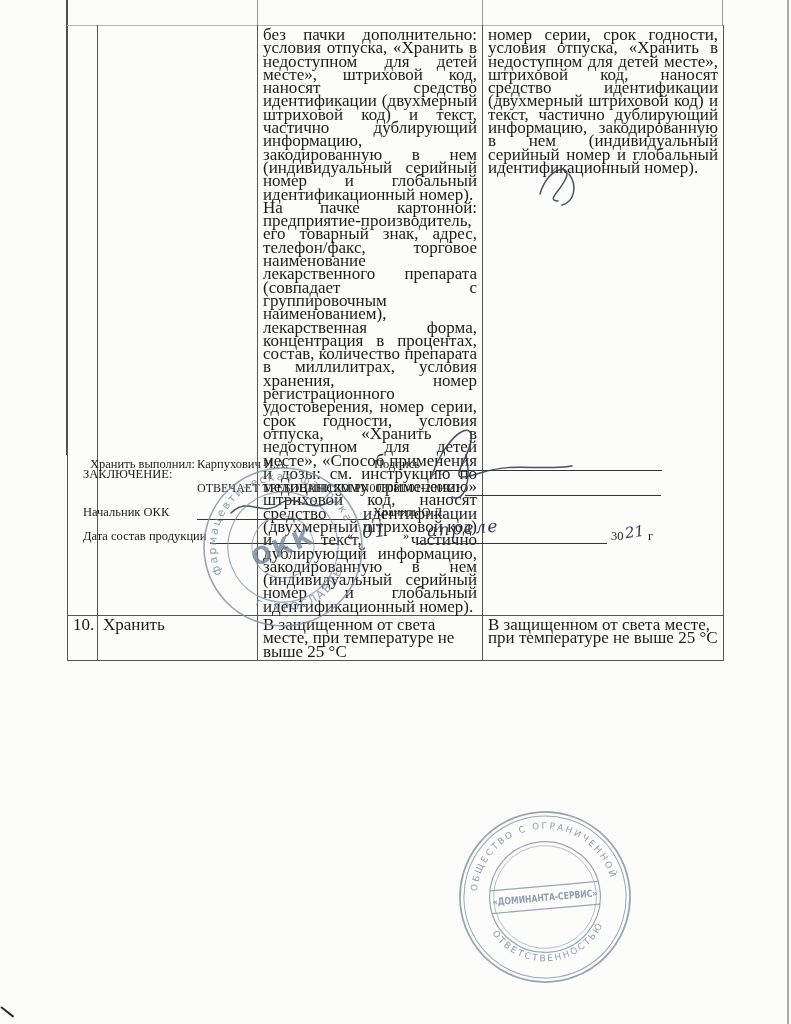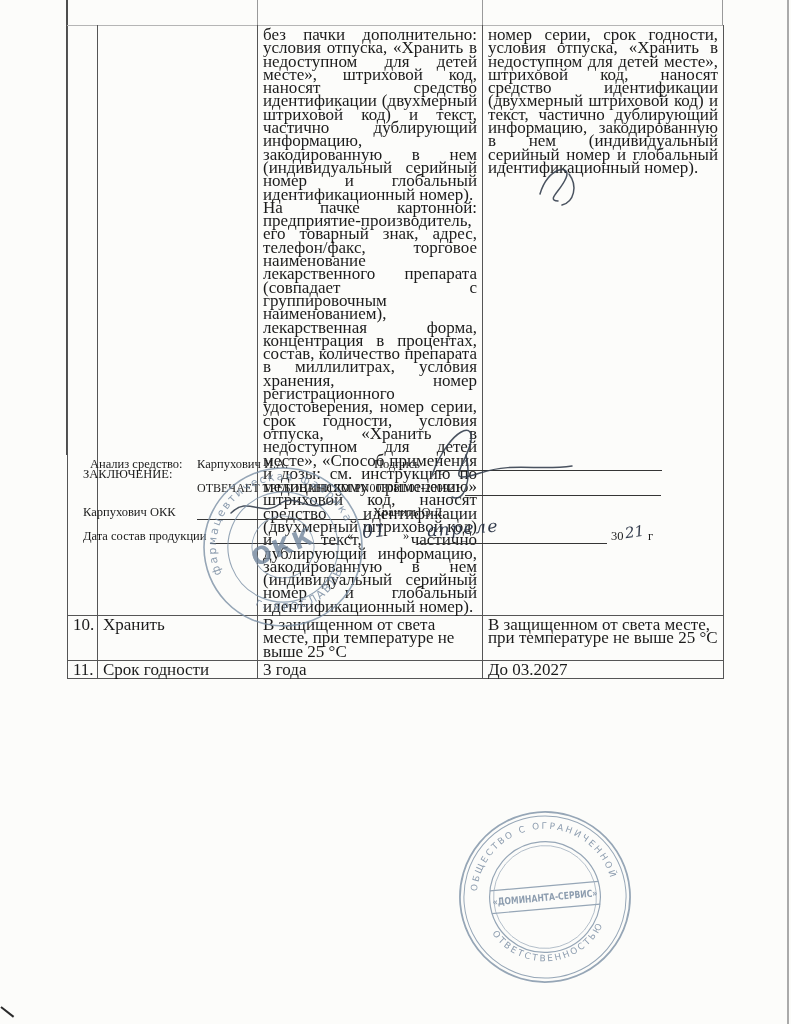--- a/index.html
+++ b/index.html
@@ -89,39 +89,33 @@
       <td>
         <p>номер серии, срок годности, условия отпуска, «Хранить в недоступном для детей месте», штриховой код, наносят средство идентификации (двухмерный штриховой код) и текст, частично дублирующий информацию, закодированную в нем (индивидуальный серийный номер и глобальный идентификационный номер).</p>
       </td>
     </tr>
     <tr class="r-10">
       <td class="num-cell">10.</td>
       <td>Хранить</td>
       <td>В защищенном от света месте, при температуре не выше 25 °С</td>
       <td>В защищенном от света месте, при температуре не выше 25 °С</td>
     </tr>
-    <tr class="r-11">
-      <td class="num-cell">11.</td>
-      <td>Срок годности</td>
-      <td>3 года</td>
-      <td>До 03.2027</td>
-    </tr>
   </tbody>
     </table>
 
-  <span class="ft" style="left:90px; top:457px;">Анализ средство:</span>
+  <span class="ft" style="left:90px; top:457px;">Хранить выполнил:</span>
   <span class="ft" style="left:197px; top:457px;">Карпухович И.А.</span>
   <span class="ft" style="left:374px; top:457px;">Подпись</span>
   <div class="rule" style="left:436px; top:470px; width:226px;"></div>
 
   <span class="ft" style="left:83px; top:467px;">ЗАКЛЮЧЕНИЕ:</span>
   <span class="ft" style="left:197px; top:481px; font-size:12px;">ОТВЕЧАЕТ ТРЕБОВАНИЯМ РN003081/01-200921</span>
   <div class="rule" style="left:465px; top:495px; width:196px;"></div>
 
-  <span class="ft" style="left:83px; top:505px;">Карпухович ОКК</span>
+  <span class="ft" style="left:83px; top:505px;">Начальник ОКК</span>
   <div class="rule" style="left:197px; top:519px; width:172px;"></div>
   <span class="ft" style="left:373px; top:505px;">Хранить О.Л.</span>
 
   <span class="ft" style="left:83px; top:529px;">Дата состав продукции</span>
   <div class="rule" style="left:210px; top:543px; width:128px;"></div>
   <span class="ft" style="left:347px; top:528px;">«</span>
   <span class="hand hand-day">01</span>
   <span class="ft" style="left:403px; top:528px;">»</span>
   <div class="rule" style="left:417px; top:543px; width:190px;"></div>
   <span class="hand hand-month">апреле</span>

